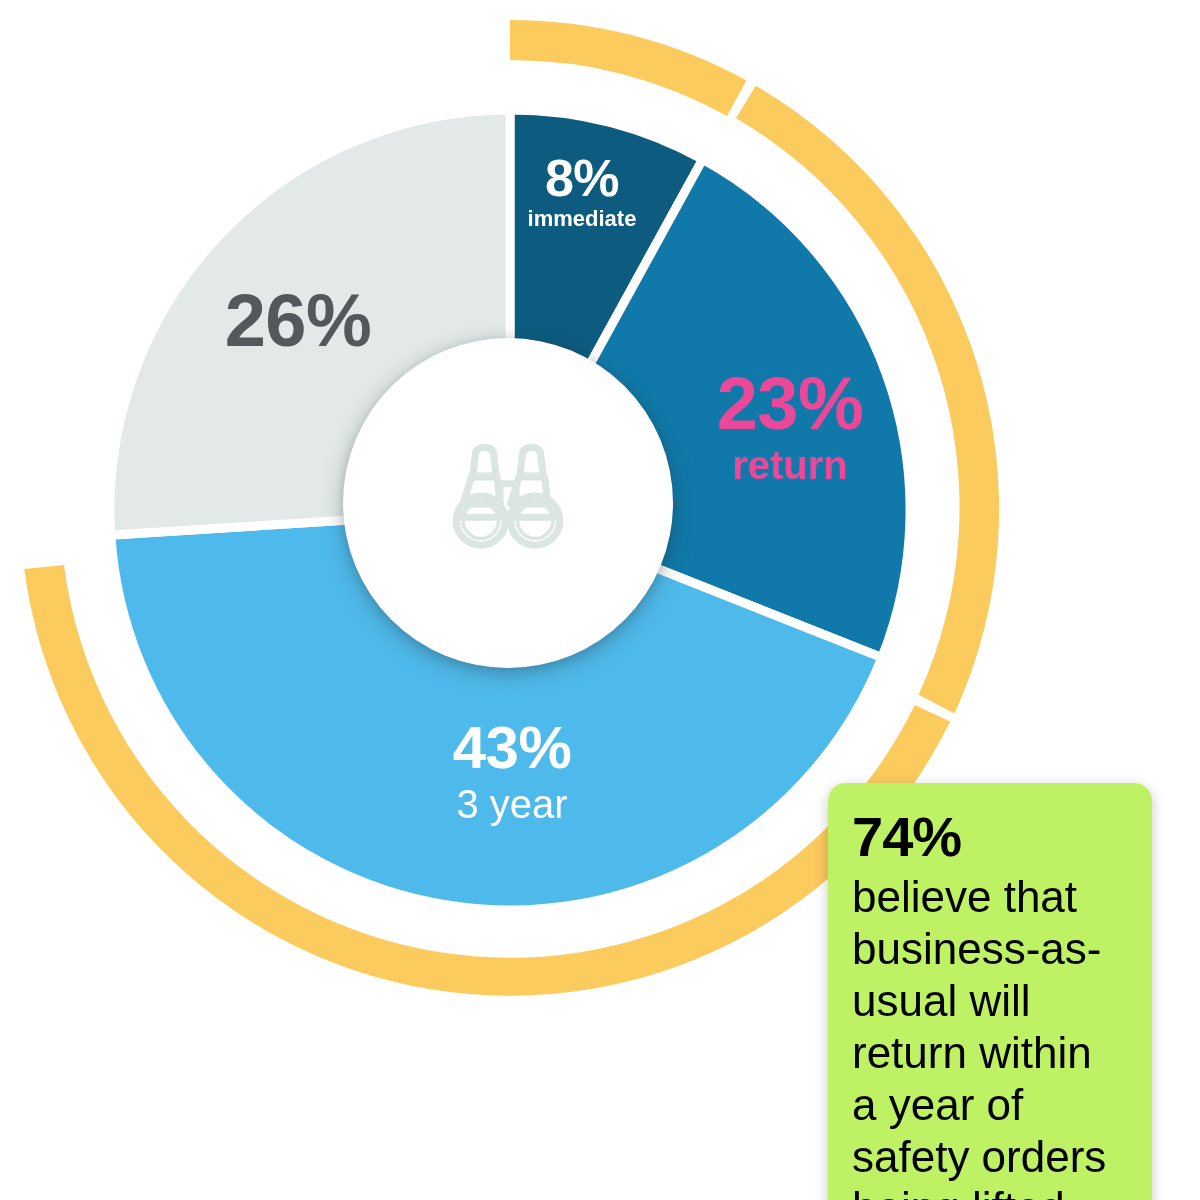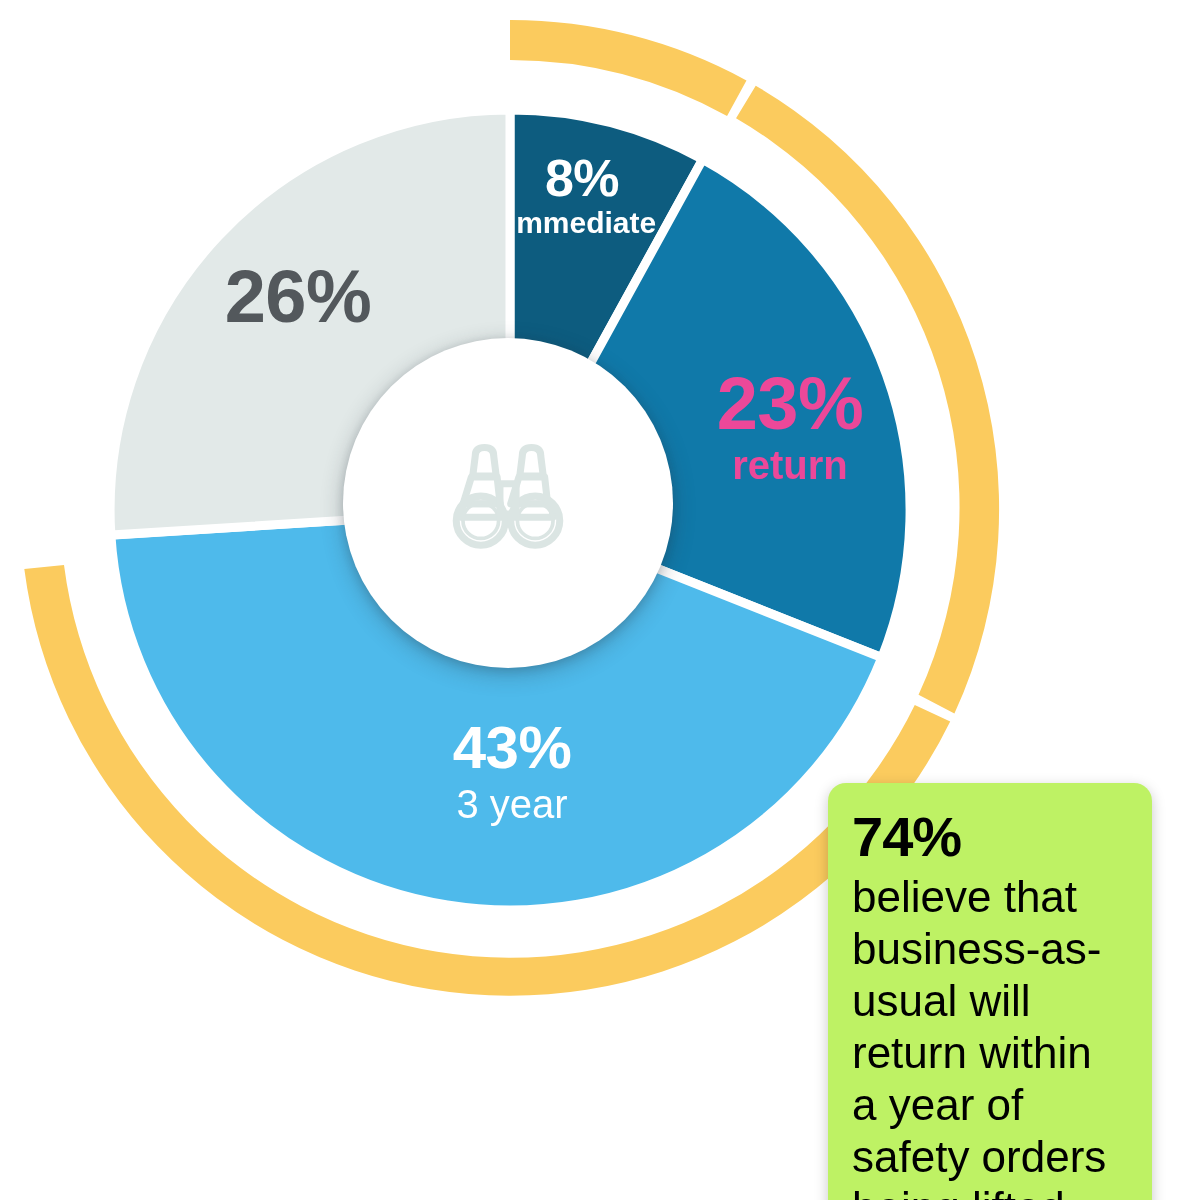--- a/index.html
+++ b/index.html
@@ -51,21 +51,21 @@
   }
 
   
   .lbl-immediate {
     left: 497px;
     top: 152px;
     width: 170px;
     color: #ffffff;
   }
   .lbl-immediate .slice-pct { font-size: 52px; margin-bottom: 4px; }
-  .lbl-immediate .slice-name { font-size: 30px; }
+  .lbl-immediate .slice-name { font-size: 22px; }
 
   
   .lbl-months {
     left: 690px;
     top: 367px;
     width: 200px;
     color: #ec4899;
   }
   .lbl-months .slice-pct { font-size: 74px; margin-bottom: 4px; }
   .lbl-months .slice-name { font-size: 40px; }
@@ -76,21 +76,21 @@
     top: 718px;
     width: 200px;
     color: #ffffff;
   }
   .lbl-year .slice-pct { font-size: 60px; margin-bottom: 6px; }
   .lbl-year .slice-name { font-size: 40px; font-weight: normal; }
 
   
   .lbl-never {
     left: 198px;
-    top: 260px;
+    top: 284px;
     width: 200px;
     color: #53585c;
   }
   .lbl-never .slice-pct { font-size: 74px; margin-bottom: 6px; }
   .lbl-never .slice-name { font-size: 40px; font-weight: normal; }
 
   
   .center-hub {
     position: absolute;
     left: 343px;

